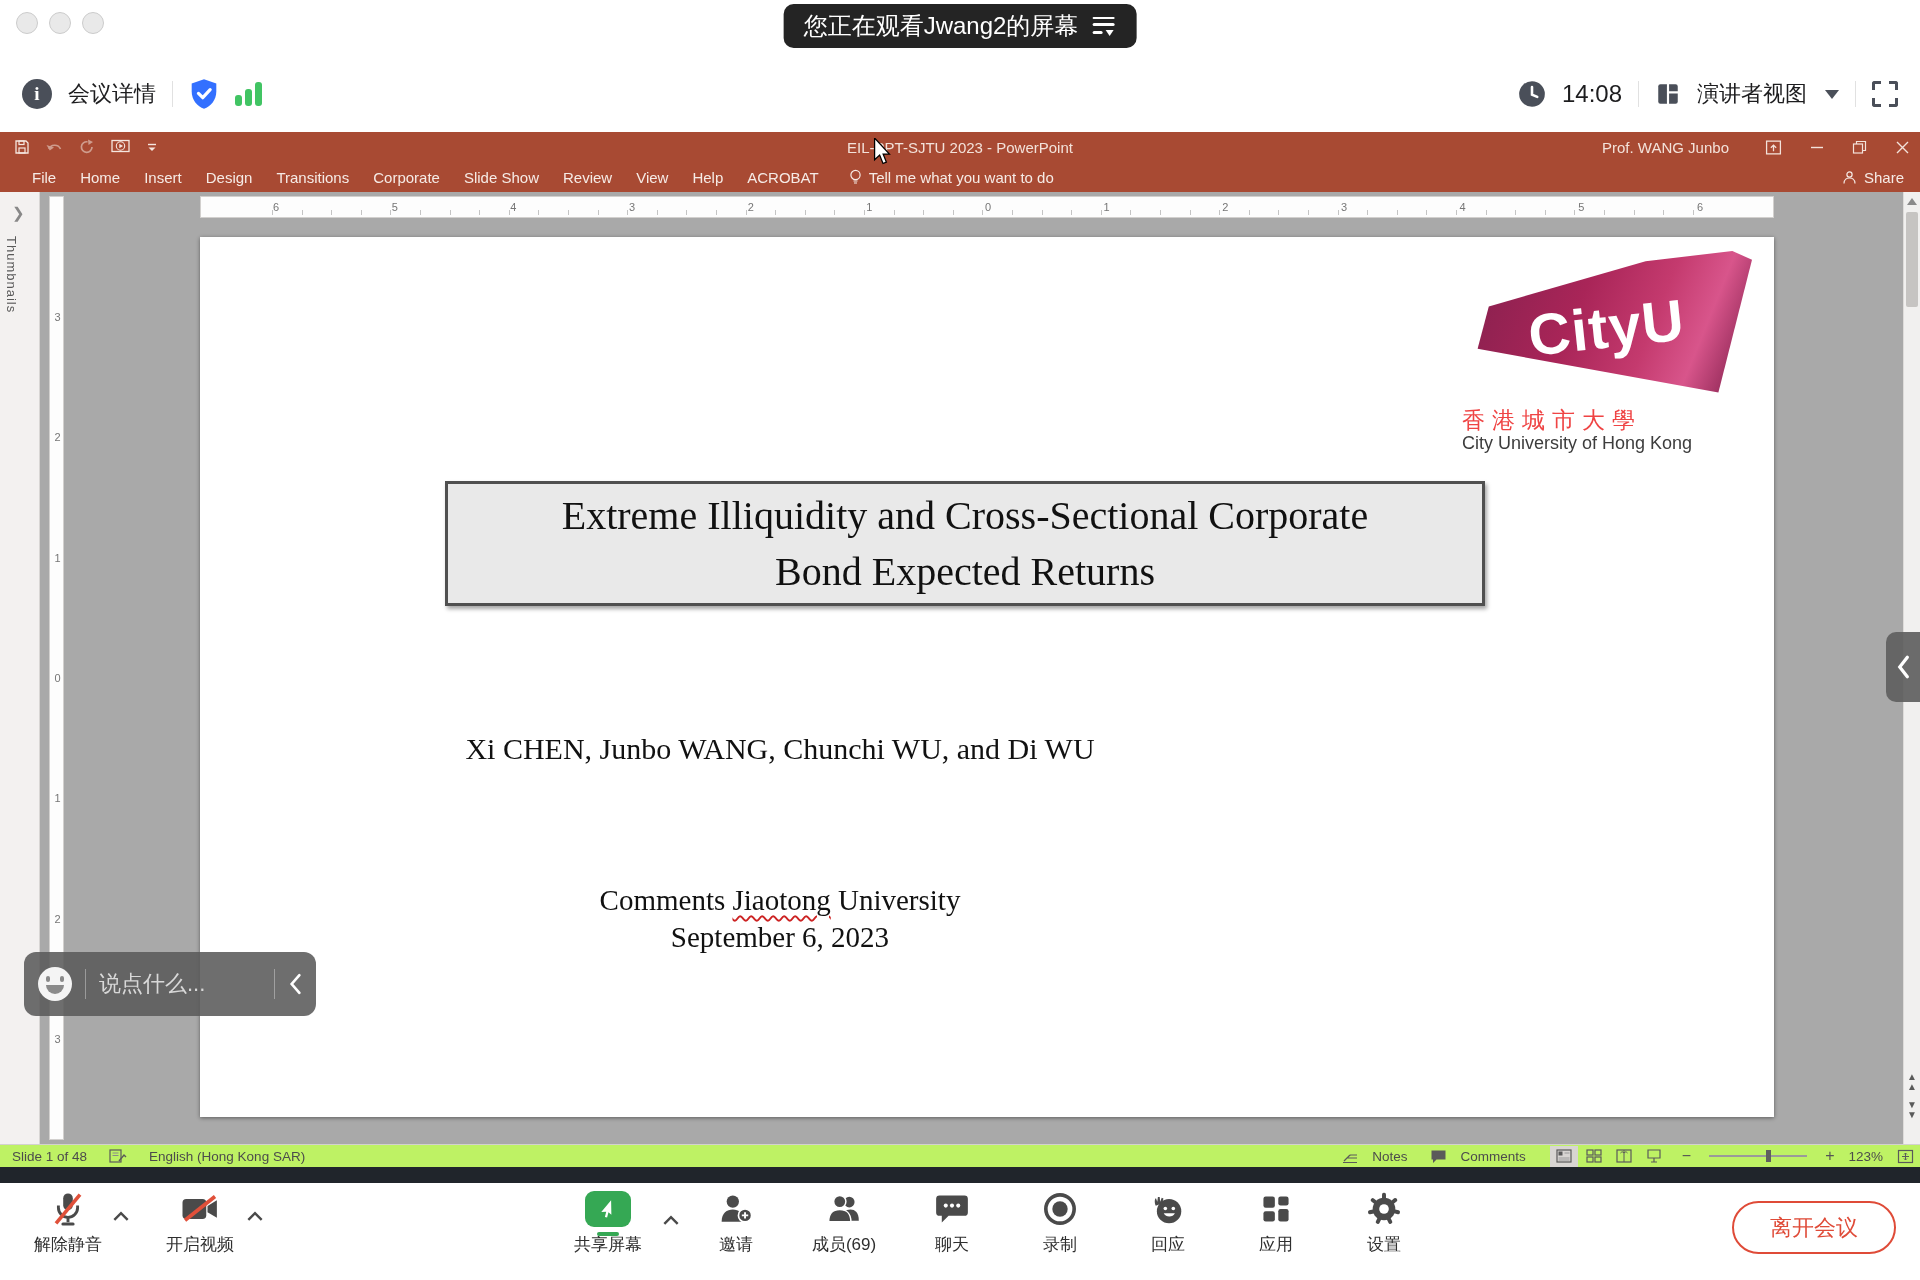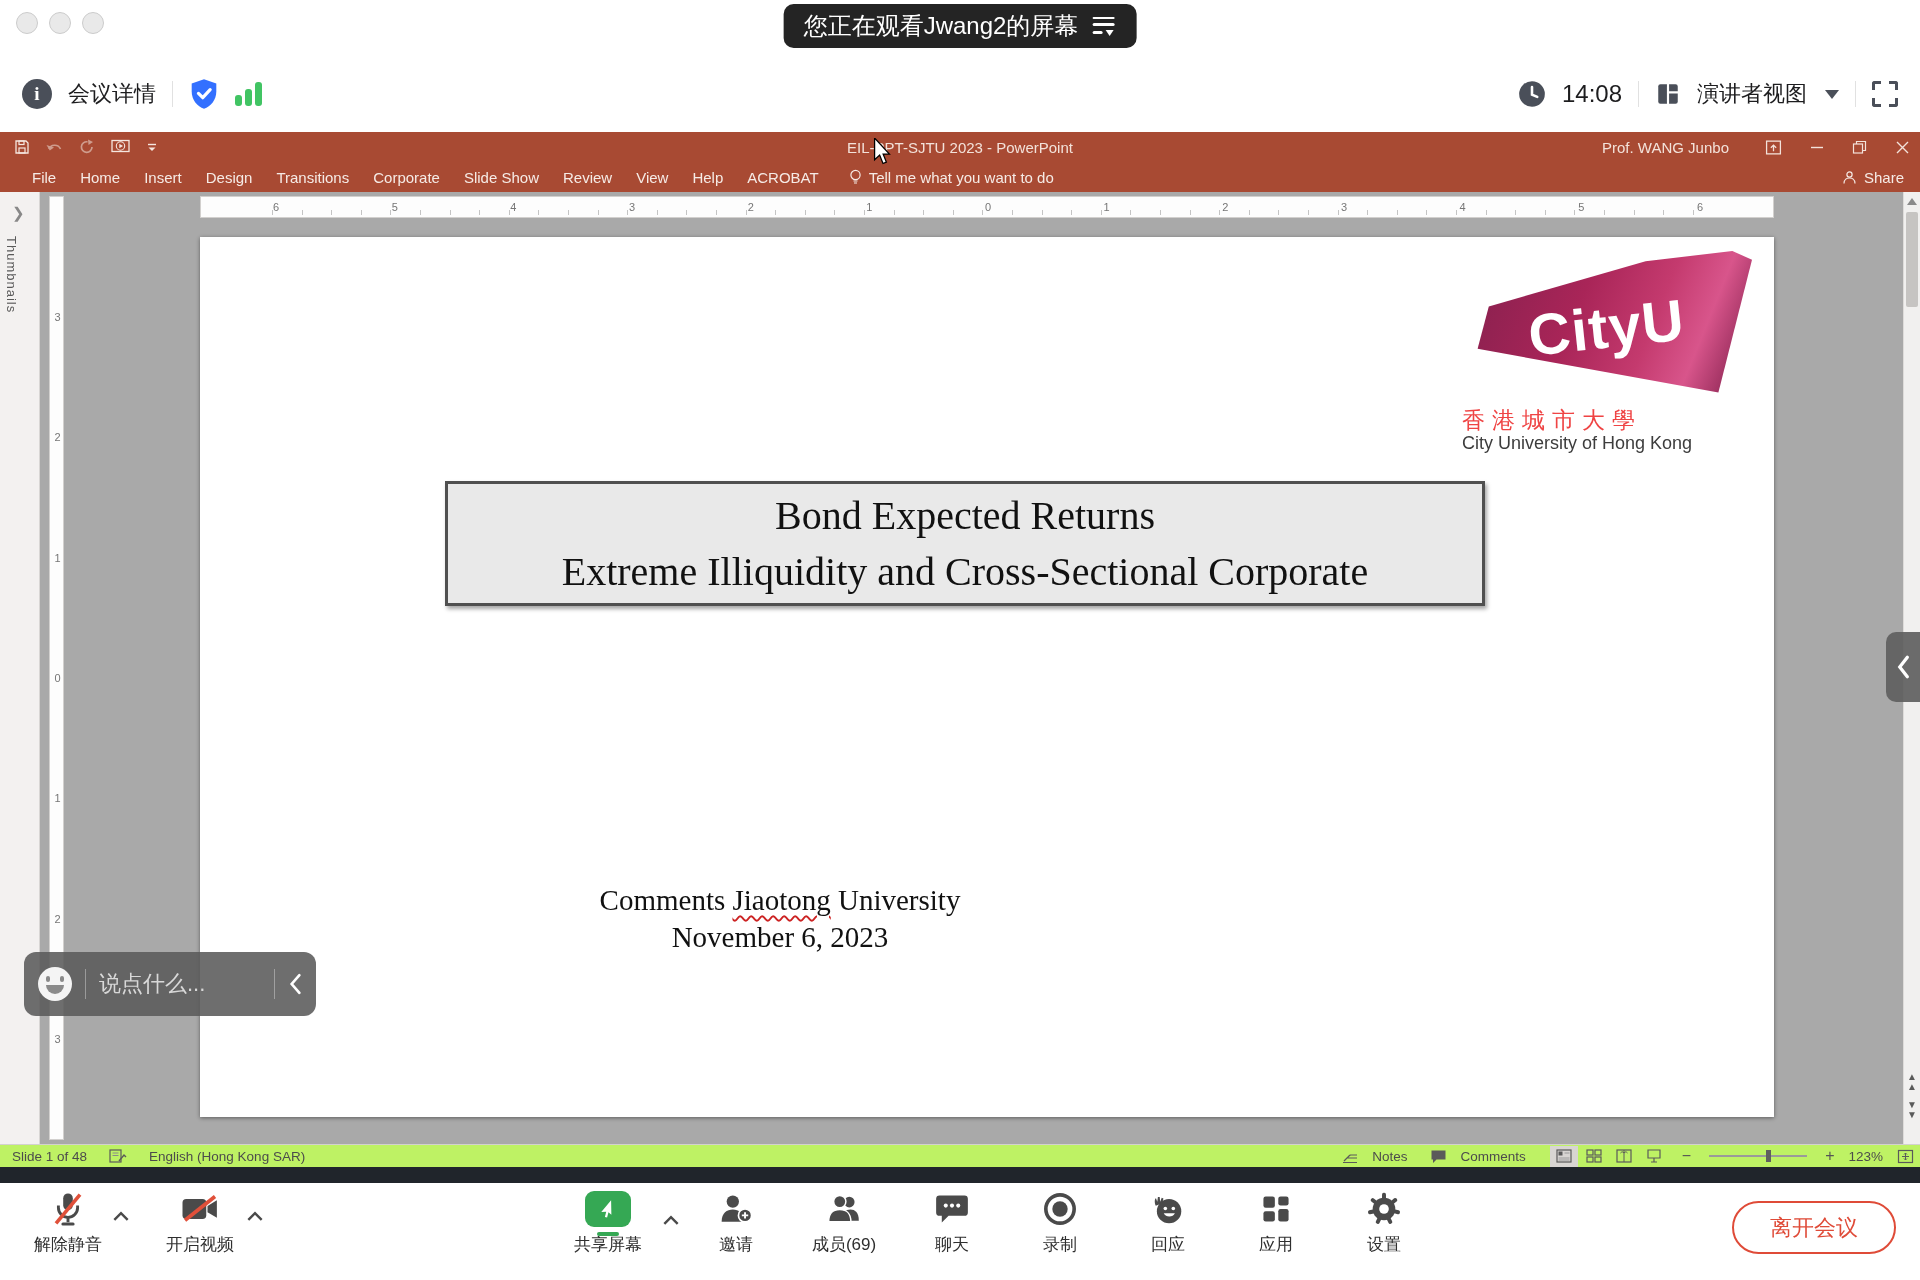--- a/index.html
+++ b/index.html
@@ -319,28 +319,29 @@
 
       <div class="slide">
         <div class="logo">
           <div class="logo-shape">
             <span class="logo-word">CityU</span>
           </div>
           <div class="logo-cn">香港城市大學</div>
           <div class="logo-en">City University of Hong Kong</div>
         </div>
         <div class="title-box slide-serif">
+          <div class="tl">Extreme Illiquidity and Cross-Sectional Corporate</div>
           <div class="tl">Bond Expected Returns</div>
-          <div class="tl">Extreme Illiquidity and Cross-Sectional Corporate</div>
         </div>
+        <div class="authors slide-serif">Xi CHEN, Junbo WANG, Chunchi WU, and Di WU</div>
         <div class="affil slide-serif">
           <div>
             <span>Comments </span><span class="squiggle">Jiaotong</span><span> University</span>
           </div>
-          <div>November 6, 2023</div>
+          <div>September 6, 2023</div>
         </div>
       </div>
 
       <div class="vscroll">
         <i class="vs-arrow vs-up"></i>
         <div class="vs-thumb"></div>
         <div class="dbl-btn dbl-up">▲<br>▲</div>
         <div class="dbl-btn dbl-down">▼<br>▼</div>
       </div>
     </div>

